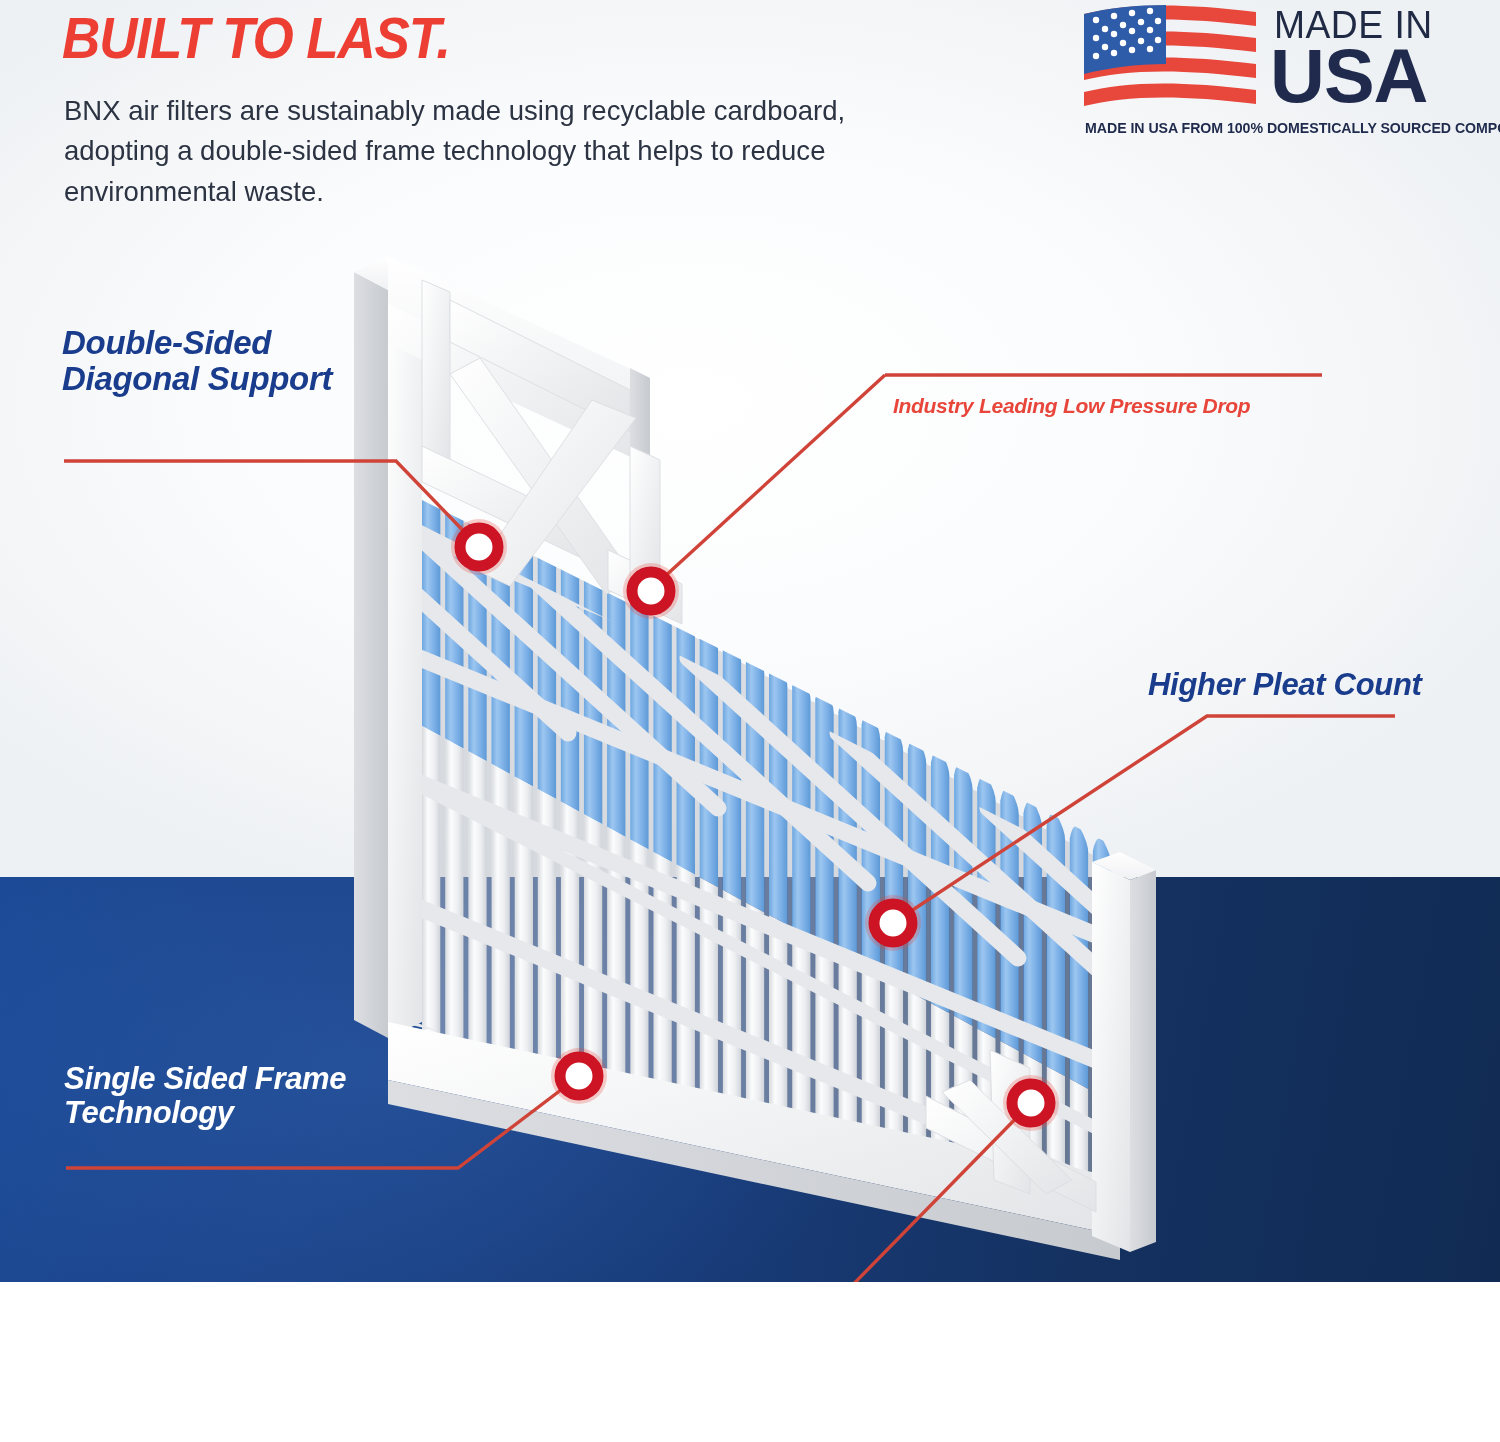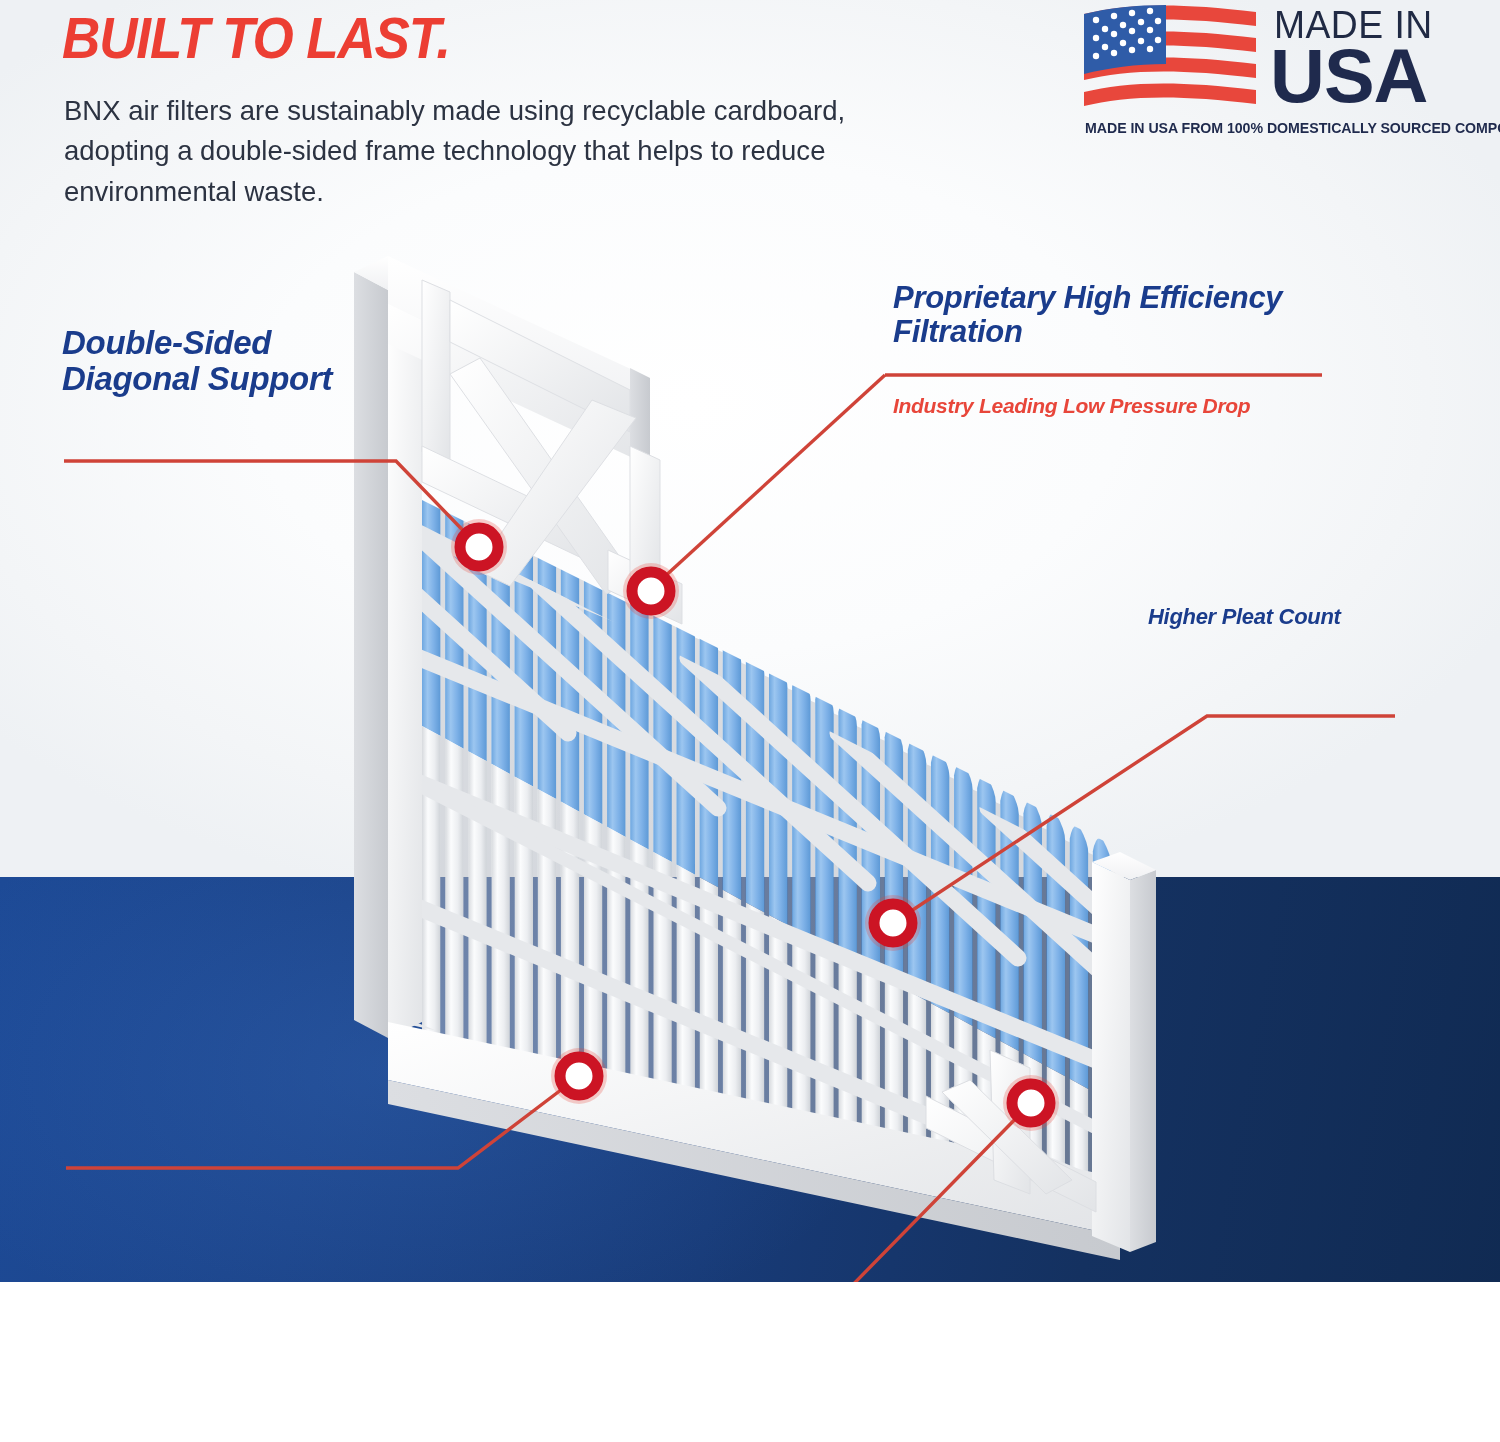--- a/index.html
+++ b/index.html
@@ -75,21 +75,21 @@
     font-weight:bold; font-style:italic;
     line-height:1.1; letter-spacing:-0.3px;
   }
   .c-blue  .ctext, .ctext.blue  { color:#1a3c8c; }
   .ctext.red   { color:#e8463a; }
   .ctext.white { color:#ffffff; }
 
   #co-double  { left:62px;  top:325px;  width:340px; font-size:33px; }
   #co-prop    { left:893px; top:281px;  width:440px; font-size:31px; }
   #co-pressure{ left:893px; top:394px;  width:440px; font-size:21px; }
-  #co-pleat   { left:1148px;top:605px;  width:330px; font-size:22px; }
+  #co-pleat   { left:1148px;top:668px;  width:330px; font-size:31px; }
   #co-single  { left:64px;  top:1062px; width:430px; font-size:31px; }
   #co-steel   { left:297px; top:1331px; width:460px; font-size:31px; }
 
   
   .merv{
     position:absolute; left:1063px; top:1315px;
     font-size:78px; font-weight:bold; font-style:normal;
     color:#ef4635; letter-spacing:-1px; line-height:1;
     transform:scaleX(1.02); transform-origin:left top;
     text-shadow:0 2px 6px rgba(0,0,0,.18);
@@ -394,29 +394,29 @@
     </svg>
     <div class="usa-made">MADE IN</div>
     <div class="usa-big">USA</div>
     <div class="usa-fine">MADE IN USA FROM 100% DOMESTICALLY SOURCED COMPONENTS</div>
   </div>
 
   <div class="callout" id="co-double">
     <div class="ctext blue">Double-Sided Diagonal Support</div>
   </div>
 
-  <div class="callout" id="co-prop">
-    <div class="ctext blue">Proprietary High Efficiency Filtration</div>
-  </div>
 
   <div class="callout" id="co-pressure">
     <div class="ctext red">Industry Leading Low Pressure Drop</div>
   </div>
 
   <div class="callout" id="co-pleat">
     <div class="ctext blue">Higher Pleat Count</div>
   </div>
 
+  <div class="callout" id="co-single">
+    <div class="ctext white">Single Sided Frame Technology</div>
+  </div>
 
 
   <div class="merv">MERV 13</div>
 
 </div>
 
 </body></html>

